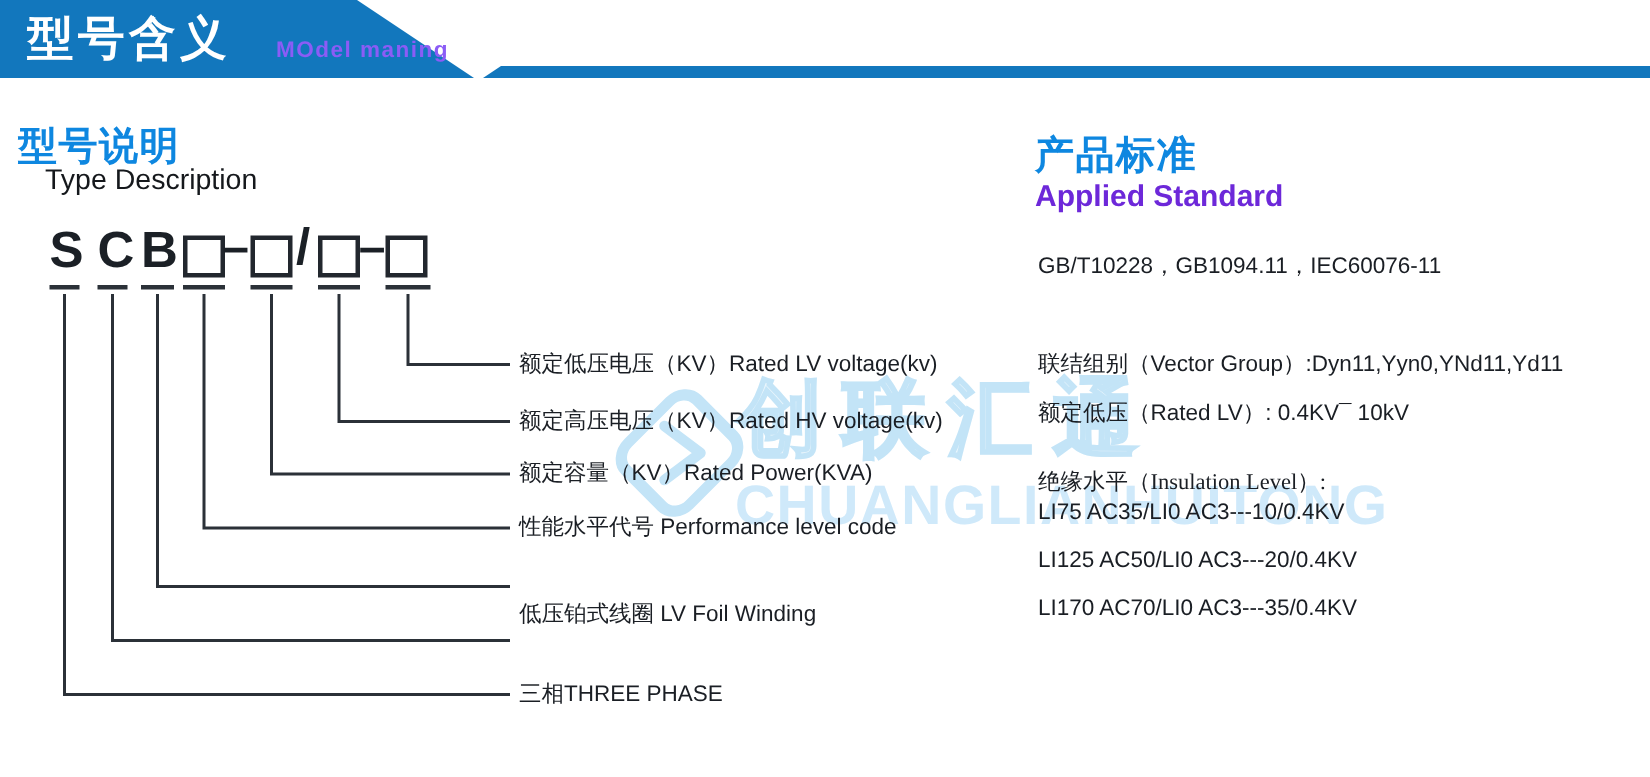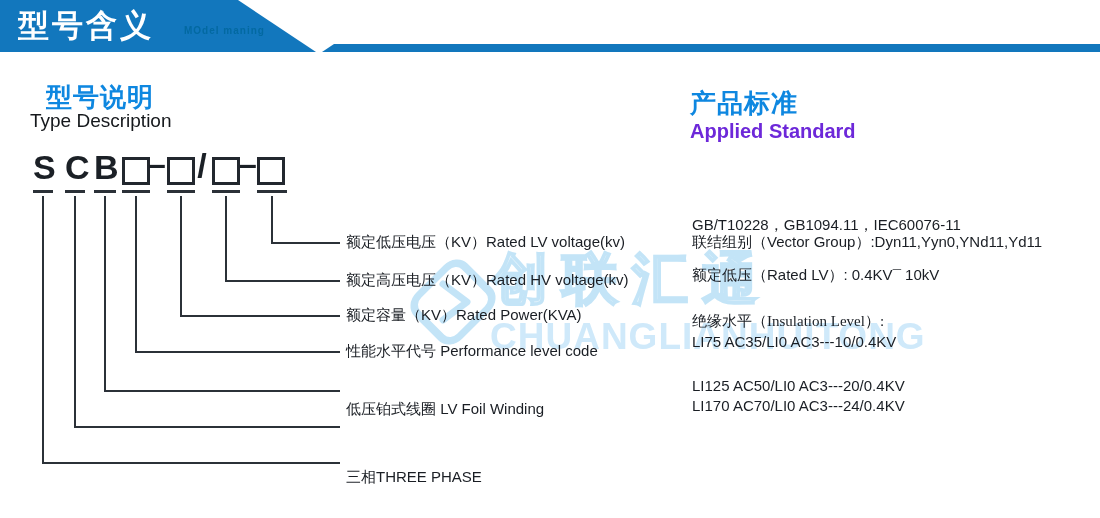--- a/index.html
+++ b/index.html
@@ -4,25 +4,25 @@
 <style>
   html,body{margin:0;padding:0;background:#fff;}
   .page{
     position:relative;width:1100px;height:518px;background:#fff;overflow:hidden;
     font-family:"Liberation Sans","DejaVu Sans",sans-serif;
   }
   .abs{position:absolute;}
 
   
   .hdr-title{left:18px;top:5px;font-size:31px;font-weight:bold;color:#fff;letter-spacing:3px;}
-  .hdr-sub{left:184px;top:25px;font-size:10px;font-weight:bold;color:#0369a1;letter-spacing:1px;}
+  .hdr-sub{left:184px;top:25px;font-size:15px;font-weight:bold;color:#8b5cf6;letter-spacing:1px;}
 
   
   .sec-title-cn{font-size:26px;font-weight:bold;letter-spacing:1px;}
-  .left-title{left:46px;top:80px;}
+  .left-title{left:12px;top:80px;}
   .left-sub{left:30px;top:110px;font-size:19px;color:#15181c;font-weight:500;}
   .right-title{left:690px;top:86px;font-family:Liberation Serif, serif;}
   .right-sub{left:690px;top:120px;font-size:20px;font-weight:bold;color:#6d28d9;}
 
   
   .code-letter{top:148px;width:22px;text-align:center;font-size:34px;font-weight:600;color:#1b2026;}
   .code-box{top:157px;width:22px;height:22px;border:3px solid #22272e;background:#fff;}
   .code-dash{top:146px;width:18px;text-align:center;font-size:32px;font-weight:600;color:#1b2026;}
   .code-slash{top:146px;width:16px;text-align:center;font-size:34px;font-weight:600;color:#1b2026;}
   .u{top:190px;height:3px;background:#2b3138;}
@@ -98,26 +98,26 @@
       <polyline points="75,196 75,427 340,427"></polyline>
       <polyline points="43,196 43,463 340,463"></polyline>
     </g>
   </svg>
 
   <div class="abs fg diag-label" style="top:233px;text-align:center;">额定低压电压（KV）Rated LV voltage(kv)</div>
   <div class="abs fg diag-label" style="top:271px;">额定高压电压（KV）Rated HV voltage(kv)</div>
   <div class="abs fg diag-label" style="top:306px;">额定容量（KV）Rated Power(KVA)</div>
   <div class="abs fg diag-label" style="top:342px;">性能水平代号 Performance level code</div>
   <div class="abs fg diag-label" style="top:400px;">低压铂式线圈 LV Foil Winding</div>
-  <div class="abs fg diag-label" style="top:468px;">三相THREE PHASE</div>
+  <div class="abs fg diag-label" style="top:453px;">三相THREE PHASE</div>
 
   <div class="abs fg sec-title-cn right-title" style="color:#0e87e0;">产品标准</div>
   <div class="abs fg right-sub">Applied Standard</div>
 
-  <div class="abs fg std-item" style="top:168px;margin-top:48px;">GB/T10228，GB1094.11，IEC60076-11</div>
+  <div class="abs fg std-item" style="top:168px;">GB/T10228，GB1094.11，IEC60076-11</div>
   <div class="abs fg std-item" style="top:233px;">联结组别（Vector Group）:Dyn11,Yyn0,YNd11,Yd11</div>
   <div class="abs fg std-item" style="top:266px;">额定低压（Rated LV）: 0.4KV¯ 10kV</div>
   <div class="abs fg std-item" style="top:312px;font-family:Liberation Serif, serif;">绝缘水平（Insulation Level）:</div>
   <div class="abs fg std-item" style="top:333px;">LI75 AC35/LI0 AC3---10/0.4KV</div>
-  <div class="abs fg std-item" style="top:365px;margin-top:12px;">LI125 AC50/LI0 AC3---20/0.4KV</div>
-  <div class="abs fg std-item" style="top:397px;">LI170 AC70/LI0 AC3---24/0.4KV</div>
+  <div class="abs fg std-item" style="top:365px;">LI125 AC50/LI0 AC3---20/0.4KV</div>
+  <div class="abs fg std-item" style="top:397px;">LI170 AC70/LI0 AC3---35/0.4KV</div>
 
 </div>
 
 </body></html>

